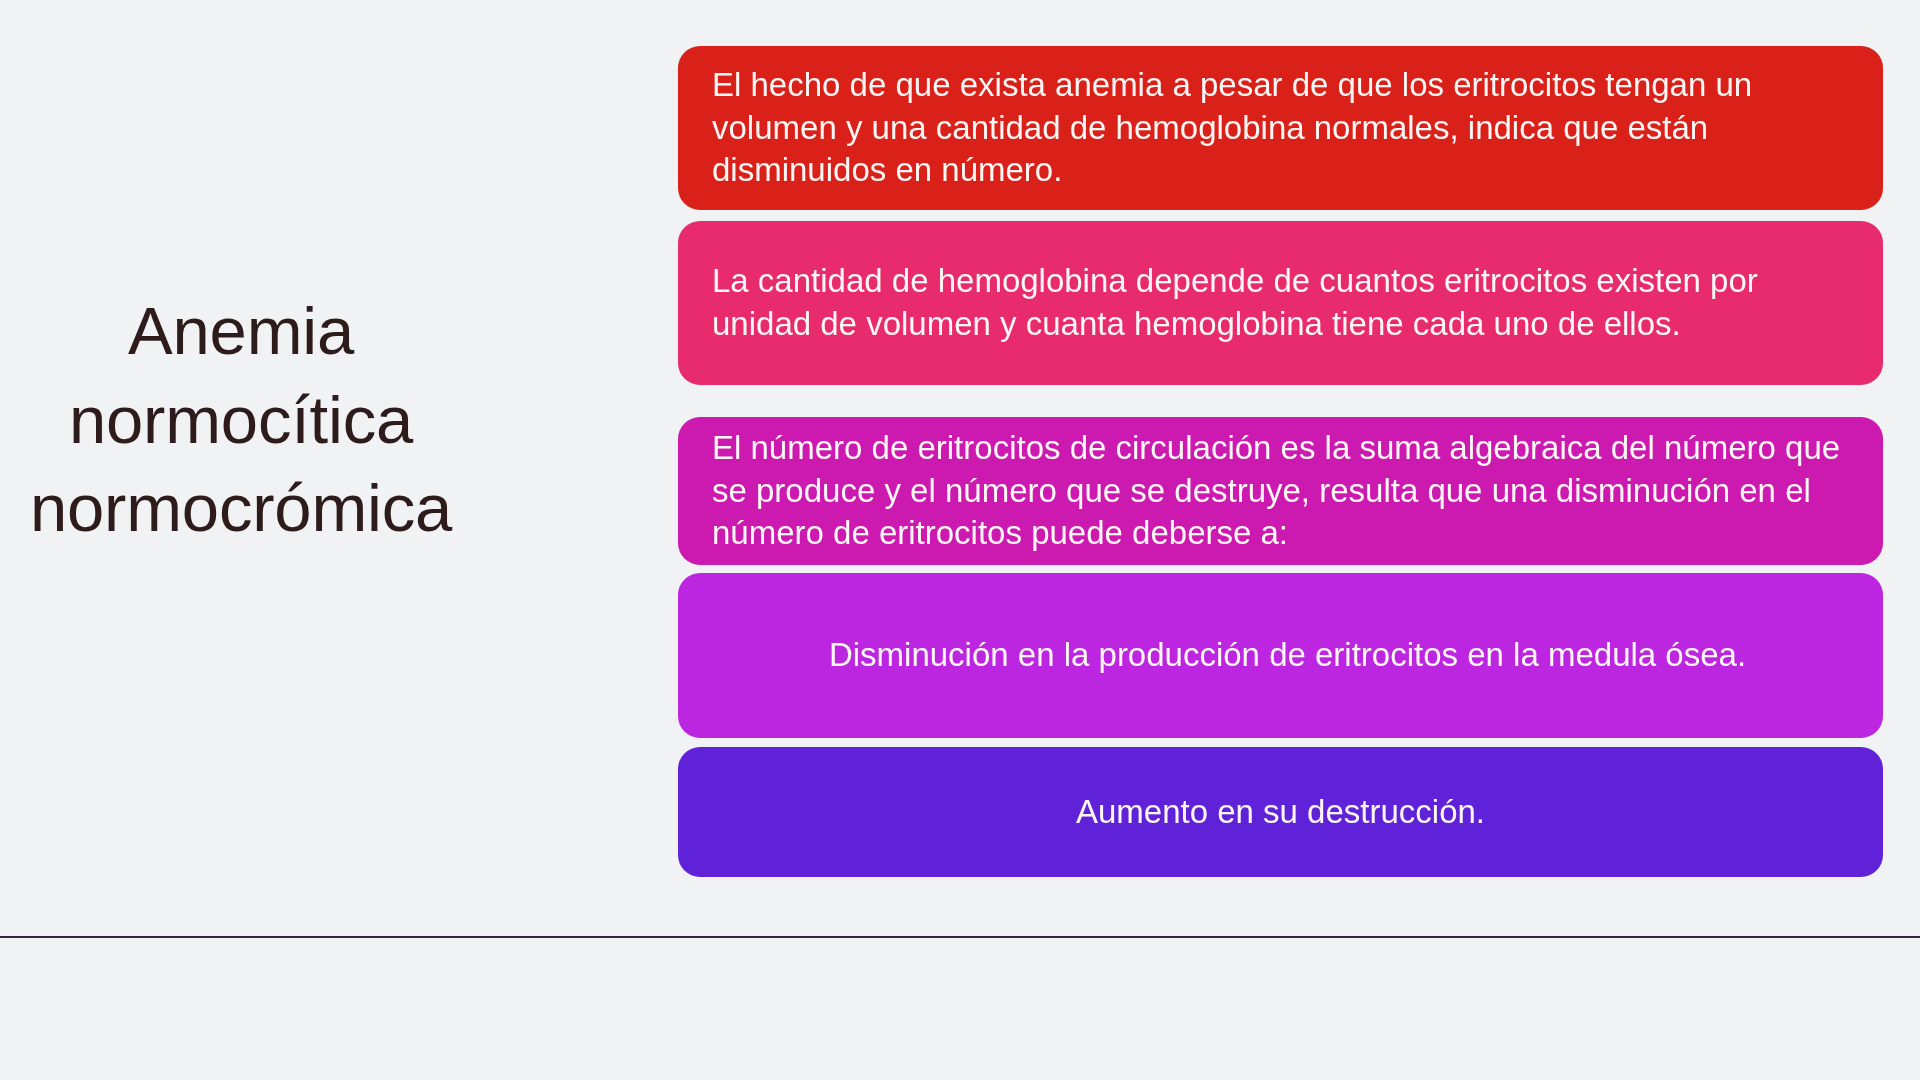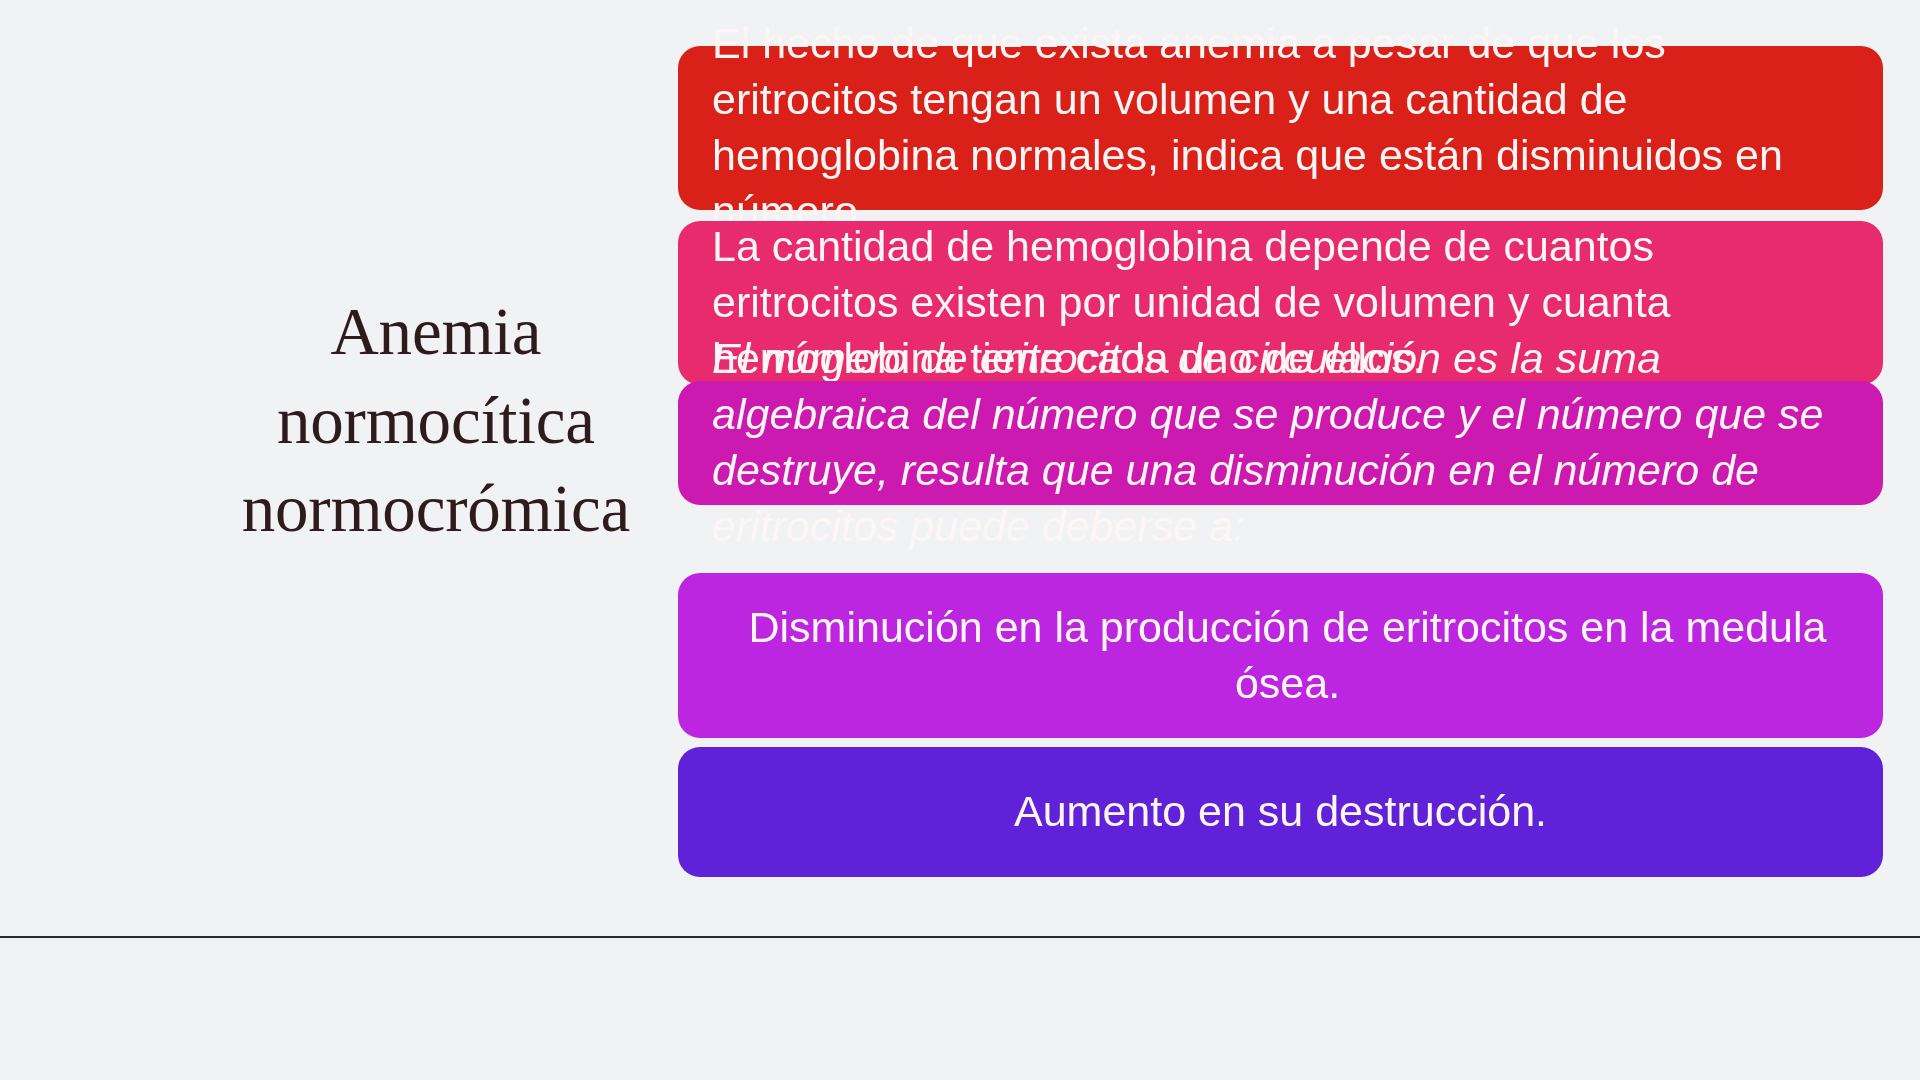--- a/index.html
+++ b/index.html
@@ -23,24 +23,23 @@
 
   
   #title-column {
     position: absolute;
     left: 0;
     top: 170px;
     width: 660px;
     height: 500px;
     display: flex;
     align-items: center;
-    justify-content: flex-end;
+    justify-content: flex-start;
     box-sizing: border-box;
     padding: 0 30px;
-    font-family: Liberation Serif, serif;
   }
   #slide-title {
     font-size: 67px;
     line-height: 1.32;
     color: #2e1c1c;
     text-align: center;
     font-weight: 400;
     letter-spacing: -0.2px;
     white-space: pre-line;
   }
@@ -53,37 +52,37 @@
     width: 1205px;
     height: 862px;
   }
   .bar {
     position: absolute;
     left: 0;
     width: 1205px;
     box-sizing: border-box;
     border-radius: 22px;
     color: #fdf6f4;
-    font-size: 43px;
+    font-size: 33px;
     line-height: 1.30;
     display: flex;
     align-items: center;
     padding: 0 34px;
   }
   .bar-text {
     display: block;
     width: 100%;
     white-space: pre-line;
   }
   .bar.align-left .bar-text { text-align: left; }
   .bar.align-center .bar-text { text-align: center; }
 
   #bar-0 { top: 0px;   height: 164px; background: #d9211a; }
   #bar-1 { top: 175px; height: 164px; background: #e72b6c; }
-  #bar-2 { top: 335px; height: 124px; background: #cc1ab0; font-style: italic; }
+  #bar-2 { top: 371px; height: 148px; background: #cc1ab0; }
   #bar-3 { top: 527px; height: 165px; background: #bc26e0; padding-left: 48px; }
   #bar-4 { top: 701px; height: 130px; background: #5f22d9; }
 
   
   #bottom-divider {
     position: absolute;
     left: 0;
     top: 936px;
     width: 1920px;
     height: 2px;

